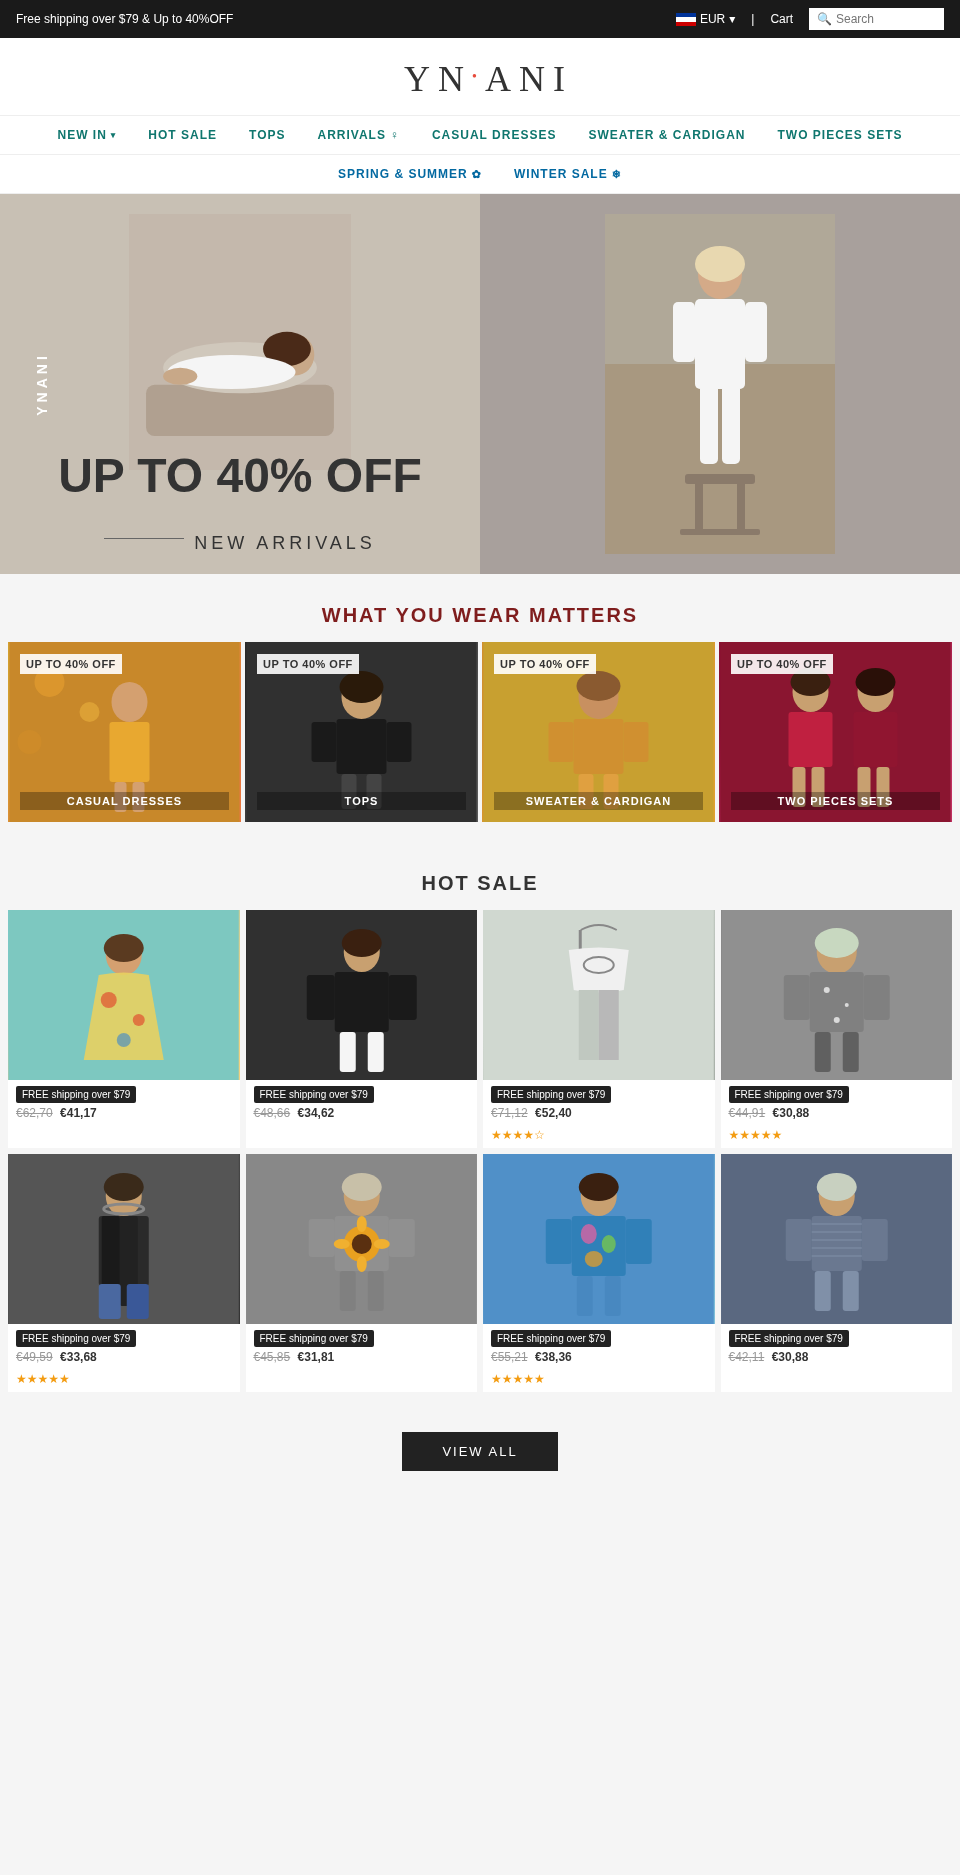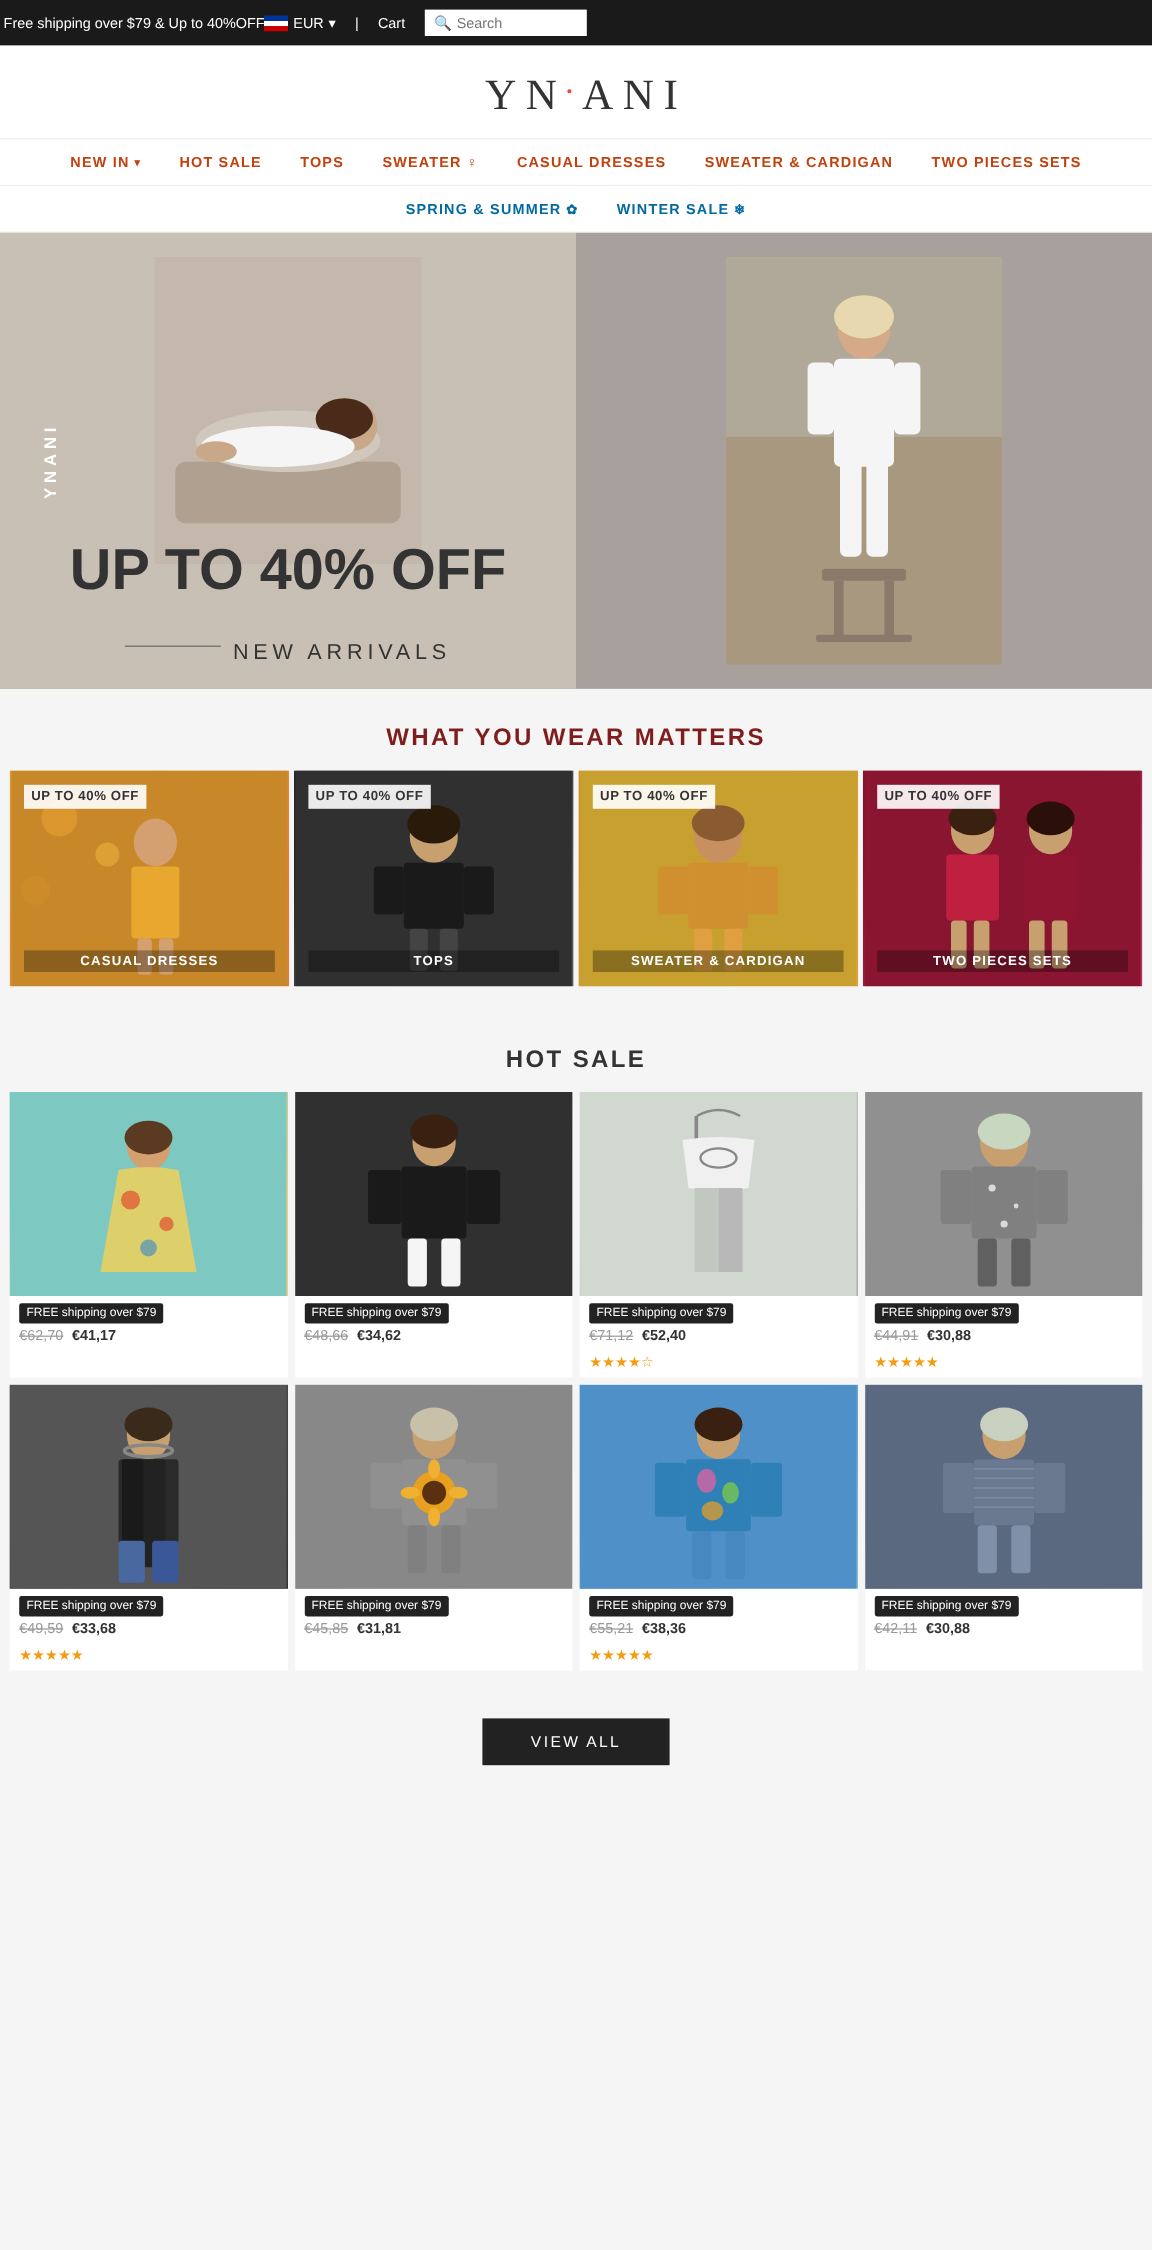--- a/index.html
+++ b/index.html
@@ -3,24 +3,24 @@
   <meta charset="utf-8">
   <style>
     * { margin: 0; padding: 0; box-sizing: border-box; }
     body { font-family: Arial, sans-serif; background: #f5f5f5; width: 960px; }
 
     
     .top-bar {
       background: #1a1a1a;
       color: #fff;
       font-size: 12px;
-      padding: 8px 3px;
-      display: flex;
-      align-items: center;
-      justify-content: flex-start;
+      padding: 8px 16px;
+      display: flex;
+      align-items: center;
+      justify-content: space-between;
     }
     .top-bar-right {
       display: flex;
       align-items: center;
       gap: 16px;
     }
     .currency-selector {
       display: flex;
       align-items: center;
       gap: 4px;
@@ -86,21 +86,21 @@
       display: flex;
       justify-content: center;
       align-items: center;
       gap: 0;
       padding: 0;
     }
     .nav-item {
       padding: 12px 16px;
       font-size: 12px;
       font-weight: 600;
-      color: #c2410c;
+      color: #0f766e;
       cursor: pointer;
       letter-spacing: 1px;
       white-space: nowrap;
       display: flex;
       align-items: center;
       gap: 4px;
     }
     .nav-row-2 {
       display: flex;
       justify-content: center;
@@ -349,21 +349,21 @@
       <span>NEW IN</span>
       <span class="chevron">▾</span>
     </div>
     <div class="nav-item">
       <span>HOT SALE</span>
     </div>
     <div class="nav-item">
       <span>TOPS</span>
     </div>
     <div class="nav-item">
-      <span>SWEATER</span>
+      <span>ARRIVALS</span>
       <span>♀</span>
     </div>
     <div class="nav-item">
       <span>CASUAL DRESSES</span>
     </div>
     <div class="nav-item">
       <span>SWEATER &amp; CARDIGAN</span>
     </div>
     <div class="nav-item">
       <span>TWO PIECES SETS</span>

